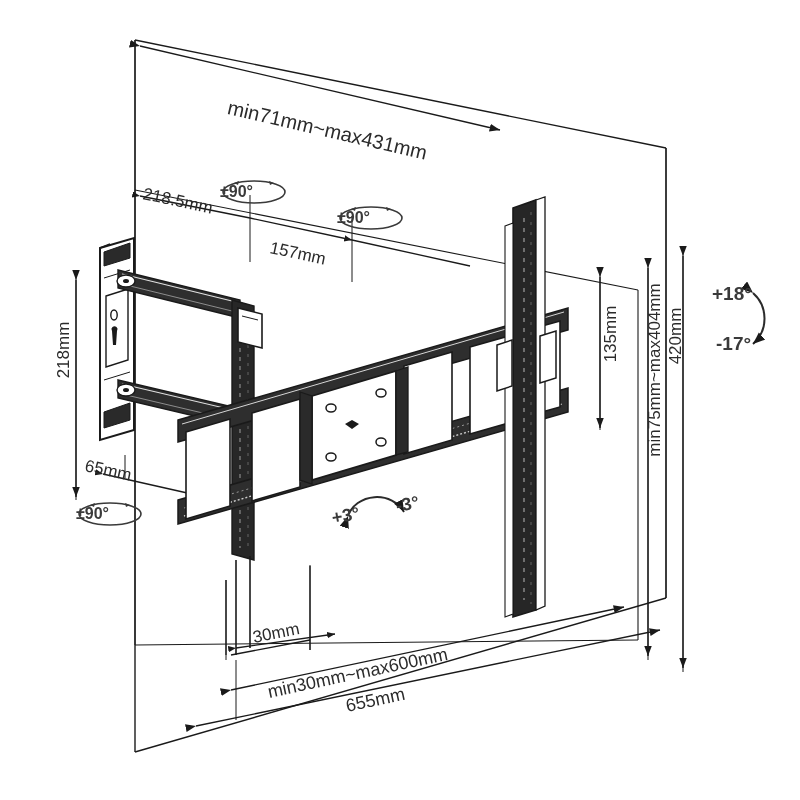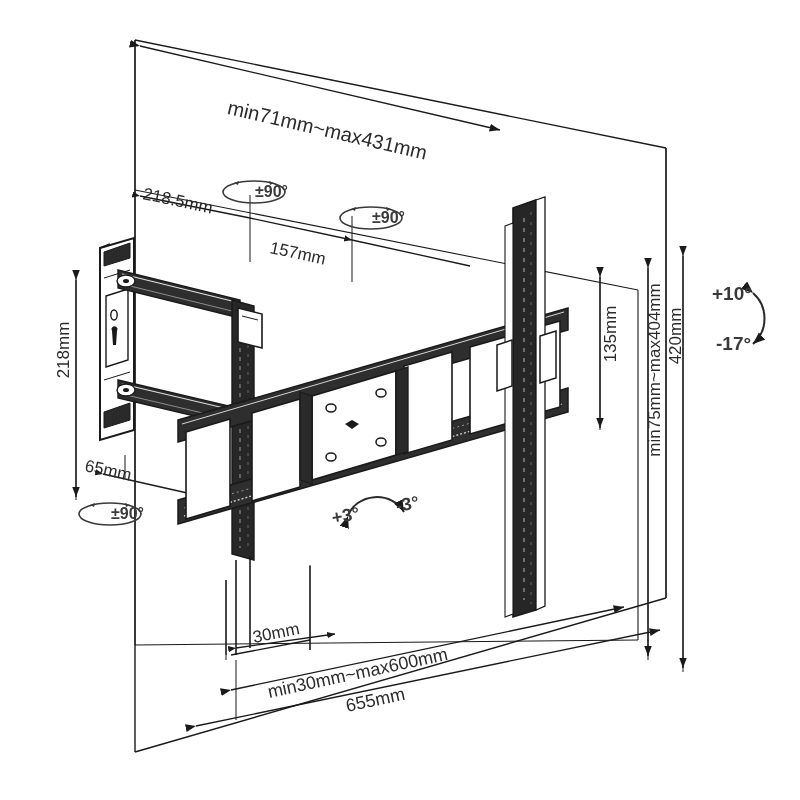--- a/index.html
+++ b/index.html
@@ -17,21 +17,21 @@
     font-weight:400;
   }
   .badge{
     position:absolute;
     font-family:"Liberation Sans",sans-serif;
     color:#3a3a3a;
     white-space:nowrap;
     font-weight:700;
   }
   .badge .ring{position:absolute;left:0;top:0;}
-  .badge .txt{position:relative;display:block;text-align:right;}
+  .badge .txt{position:relative;display:block;text-align:left;}
 </style>
 </head>
 <body>
 
 <div id="stage">
 
   <svg width="800" height="800" viewBox="0 0 800 800">
     <defs>
       <marker id="ar" markerWidth="9" markerHeight="9" refX="8" refY="3" orient="auto">
         <path d="M0,0 L8,3 L0,6 z" fill="#1a1a1a"></path>
@@ -240,19 +240,19 @@
 
   <div class="badge" style="left:76px;top:500px;width:68px;height:28px;">
     <svg class="ring" width="68" height="28" viewBox="0 0 68 28">
       <ellipse cx="34" cy="14" rx="31" ry="11" fill="none" stroke="#3a3a3a" stroke-width="1.6"></ellipse>
       <path d="M14,5 l5,-2 l-1,4" fill="#3a3a3a"></path>
       <path d="M54,5 l-5,-2 l1,4" fill="#3a3a3a"></path>
     </svg>
     <span class="txt" style="font-size:16px;line-height:28px;">±90°</span>
   </div>
 
-  <div class="badge" style="left:712px;top:283px;font-size:19px;">+10°</div>
+  <div class="badge" style="left:712px;top:283px;font-size:19px;">+18°</div>
   <div class="badge" style="left:716px;top:333px;font-size:19px;">-17°</div>
 
   <div class="badge" style="left:332px;top:508px;font-size:18px;transform:rotate(-10deg);transform-origin:left center;">+3°</div>
   <div class="badge" style="left:396px;top:496px;font-size:18px;transform:rotate(-10deg);transform-origin:left center;">-3°</div>
 
 </div>
 
 </body></html>

